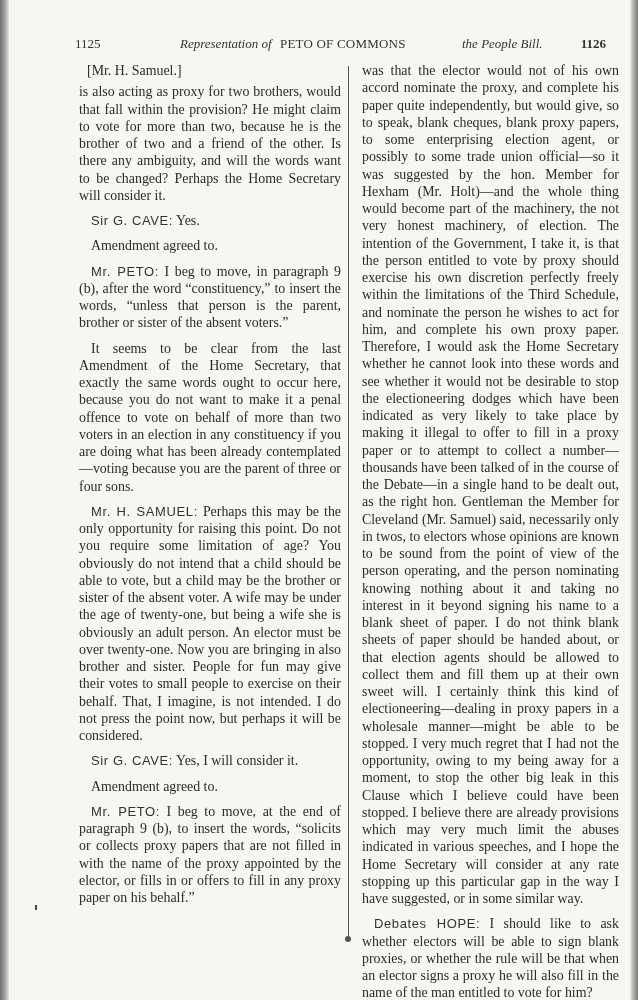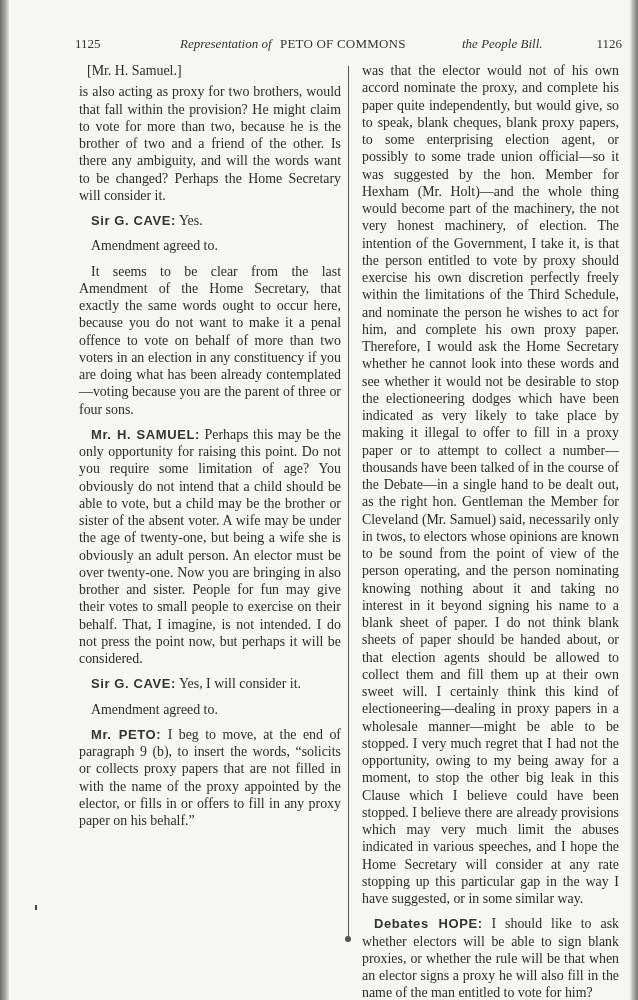--- a/index.html
+++ b/index.html
@@ -20,35 +20,35 @@
   }
   .header {
     position:absolute; top:36px; left:75px; width:547px; height:16px;
     font-family:"Liberation Serif", serif; font-size:13px; color:#333;
   }
   .header span { position:absolute; top:0; white-space:nowrap; }
   .hdr-left-num { left:0; }
   .hdr-left-title { left:105px; font-style:italic; }
   .hdr-center { left:205px; letter-spacing:0.2px; }
   .hdr-right-title { left:387px; font-style:italic; }
-  .hdr-right-num { right:0; }
+  .hdr-right-num { right:16px;font-weight:bold; }
 
   .col {
     position:absolute; top:62px;
     font-family:"Liberation Serif", serif;
     font-size:13.9px; line-height:17.25px;
     text-align:justify; color:#2b2b2b;
   }
   .col-left { left:75px; width:270px; }
   .col-right { left:358px; width:265px; }
   .col p { margin:4px; text-indent:12px; }
   .col p.cont { text-indent:0; }
   .col p.gap { margin-top:8px; }
   .speaker {
-    font-family:"Liberation Sans", sans-serif; font-weight:bold;
+    font-family:"Liberation Sans", sans-serif; font-weight:normal;
     font-size:13px; letter-spacing:0.6px; color:#333;
   }
   .attrib { display:block; text-indent:0; padding-left:12px; }
   .divider {
     position:absolute; left:348px; top:66px; width:1.3px; height:876px;
     background:#555;
   }
   .divider-tip {
     position:absolute; left:345px; top:936px; width:6px; height:6px;
     background:#555; border-radius:50%;
@@ -67,20 +67,21 @@
   <span class="hdr-center">PETO OF COMMONS</span>
   <span class="hdr-right-title">the People Bill.</span>
   <span class="hdr-right-num">1126</span>
 </div>
 
 <div class="col col-left">
   <span class="attrib">[Mr. H. Samuel.]</span>
   <p class="cont"><span>is also acting as proxy for two brothers, would that fall within the provision? He might claim to vote for more than two, because he is the brother of two and a friend of the other. Is there any ambiguity, and will the words want to be changed? Perhaps the Home Secretary will consider it.</span></p>
   <p class="gap"><span class="speaker">Sir G. CAVE:</span> <span>Yes.</span></p>
   <p class="gap"><span>Amendment agreed to.</span></p>
+  <p class="gap"><span class="speaker">Mr. PETO:</span> <span>I beg to move, in paragraph 9 (b), after the word “constituency,” to insert the words, “unless that person is the parent, brother or sister of the absent voters.”</span></p>
   <p class="gap"><span>It seems to be clear from the last Amendment of the Home Secretary, that exactly the same words ought to occur here, because you do not want to make it a penal offence to vote on behalf of more than two voters in an election in any constituency if you are doing what has been already contemplated—voting because you are the parent of three or four sons.</span></p>
   <p class="gap"><span class="speaker">Mr. H. SAMUEL:</span> <span>Perhaps this may be the only opportunity for raising this point. Do not you require some limitation of age? You obviously do not intend that a child should be able to vote, but a child may be the brother or sister of the absent voter. A wife may be under the age of twenty-one, but being a wife she is obviously an adult person. An elector must be over twenty-one. Now you are bringing in also brother and sister. People for fun may give their votes to small people to exercise on their behalf. That, I imagine, is not intended. I do not press the point now, but perhaps it will be considered.</span></p>
   <p class="gap"><span class="speaker">Sir G. CAVE:</span> <span>Yes, I will consider it.</span></p>
   <p class="gap"><span>Amendment agreed to.</span></p>
   <p class="gap"><span class="speaker">Mr. PETO:</span> <span>I beg to move, at the end of paragraph 9 (b), to insert the words, “solicits or collects proxy papers that are not filled in with the name of the proxy appointed by the elector, or fills in or offers to fill in any proxy paper on his behalf.”</span></p>
 </div>
 
 <div class="divider"></div>
 <div class="divider-tip"></div>
 

